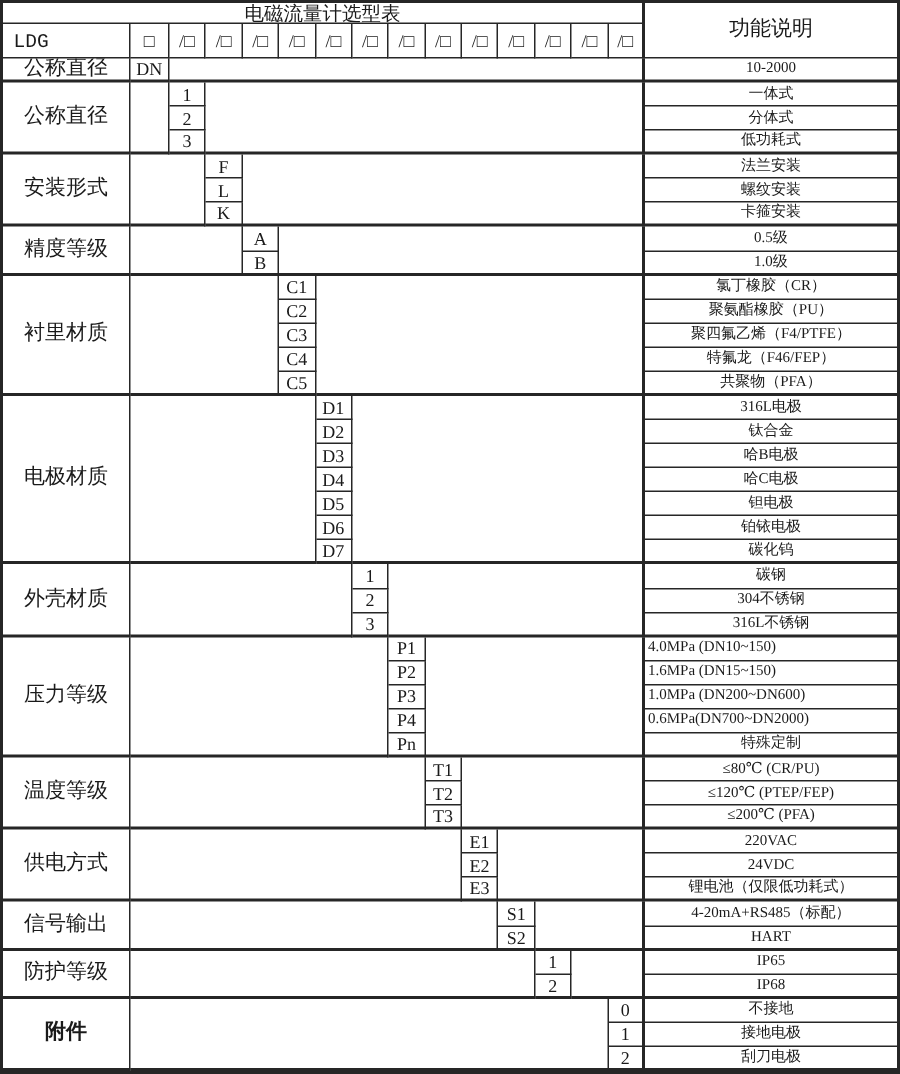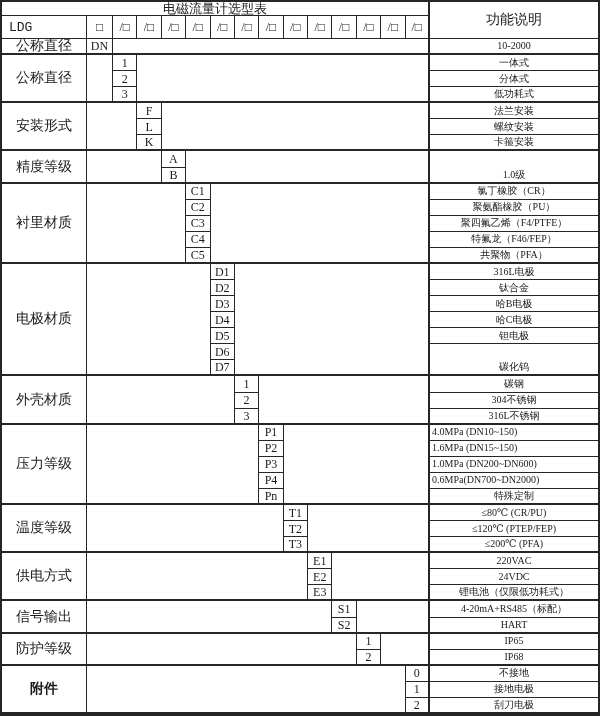--- a/index.html
+++ b/index.html
@@ -81,20 +81,21 @@
     <div class="cell code-cell ge" style="grid-area: 9 / 4;">K</div>
     <div class="cell ge thickR" style="grid-area: 7 / 5 / 10 / 16;"></div>
     <div class="cell fn-cell noR" style="grid-area: 7 / 16;">法兰安装</div>
     <div class="cell fn-cell noR" style="grid-area: 8 / 16;">螺纹安装</div>
     <div class="cell fn-cell noR ge" style="grid-area: 9 / 16;">卡箍安装</div>
     <div class="cell label-cell ge" style="grid-area: 10 / 1 / 12;">精度等级</div>
     <div class="cell ge" style="grid-area: 10 / 2 / 12 / 5;"></div>
     <div class="cell code-cell" style="grid-area: 10 / 5;">A</div>
     <div class="cell code-cell ge" style="grid-area: 11 / 5;">B</div>
     <div class="cell ge thickR" style="grid-area: 10 / 6 / 12 / 16;"></div>
+    <div class="cell fn-cell noR" style="grid-area: 10 / 16;">0.5级</div>
     <div class="cell fn-cell noR ge" style="grid-area: 11 / 16;">1.0级</div>
     <div class="cell label-cell ge" style="grid-area: 12 / 1 / 17;">衬里材质</div>
     <div class="cell ge" style="grid-area: 12 / 2 / 17 / 6;"></div>
     <div class="cell code-cell" style="grid-area: 12 / 6;">C1</div>
     <div class="cell code-cell" style="grid-area: 13 / 6;">C2</div>
     <div class="cell code-cell" style="grid-area: 14 / 6;">C3</div>
     <div class="cell code-cell" style="grid-area: 15 / 6;">C4</div>
     <div class="cell code-cell ge" style="grid-area: 16 / 6;">C5</div>
     <div class="cell ge thickR" style="grid-area: 12 / 7 / 17 / 16;"></div>
     <div class="cell fn-cell noR" style="grid-area: 12 / 16;">氯丁橡胶（CR）</div>
@@ -110,20 +111,21 @@
     <div class="cell code-cell" style="grid-area: 20 / 7;">D4</div>
     <div class="cell code-cell" style="grid-area: 21 / 7;">D5</div>
     <div class="cell code-cell" style="grid-area: 22 / 7;">D6</div>
     <div class="cell code-cell ge" style="grid-area: 23 / 7;">D7</div>
     <div class="cell ge thickR" style="grid-area: 17 / 8 / 24 / 16;"></div>
     <div class="cell fn-cell noR" style="grid-area: 17 / 16;">316L电极</div>
     <div class="cell fn-cell noR" style="grid-area: 18 / 16;">钛合金</div>
     <div class="cell fn-cell noR" style="grid-area: 19 / 16;">哈B电极</div>
     <div class="cell fn-cell noR" style="grid-area: 20 / 16;">哈C电极</div>
     <div class="cell fn-cell noR" style="grid-area: 21 / 16;">钽电极</div>
+    <div class="cell fn-cell noR" style="grid-area: 22 / 16;">铂铱电极</div>
     <div class="cell fn-cell noR ge" style="grid-area: 23 / 16;">碳化钨</div>
     <div class="cell label-cell ge" style="grid-area: 24 / 1 / 27;">外壳材质</div>
     <div class="cell ge" style="grid-area: 24 / 2 / 27 / 8;"></div>
     <div class="cell code-cell" style="grid-area: 24 / 8;">1</div>
     <div class="cell code-cell" style="grid-area: 25 / 8;">2</div>
     <div class="cell code-cell ge" style="grid-area: 26 / 8;">3</div>
     <div class="cell ge thickR" style="grid-area: 24 / 9 / 27 / 16;"></div>
     <div class="cell fn-cell noR" style="grid-area: 24 / 16;">碳钢</div>
     <div class="cell fn-cell noR" style="grid-area: 25 / 16;">304不锈钢</div>
     <div class="cell fn-cell noR ge" style="grid-area: 26 / 16;">316L不锈钢</div>

